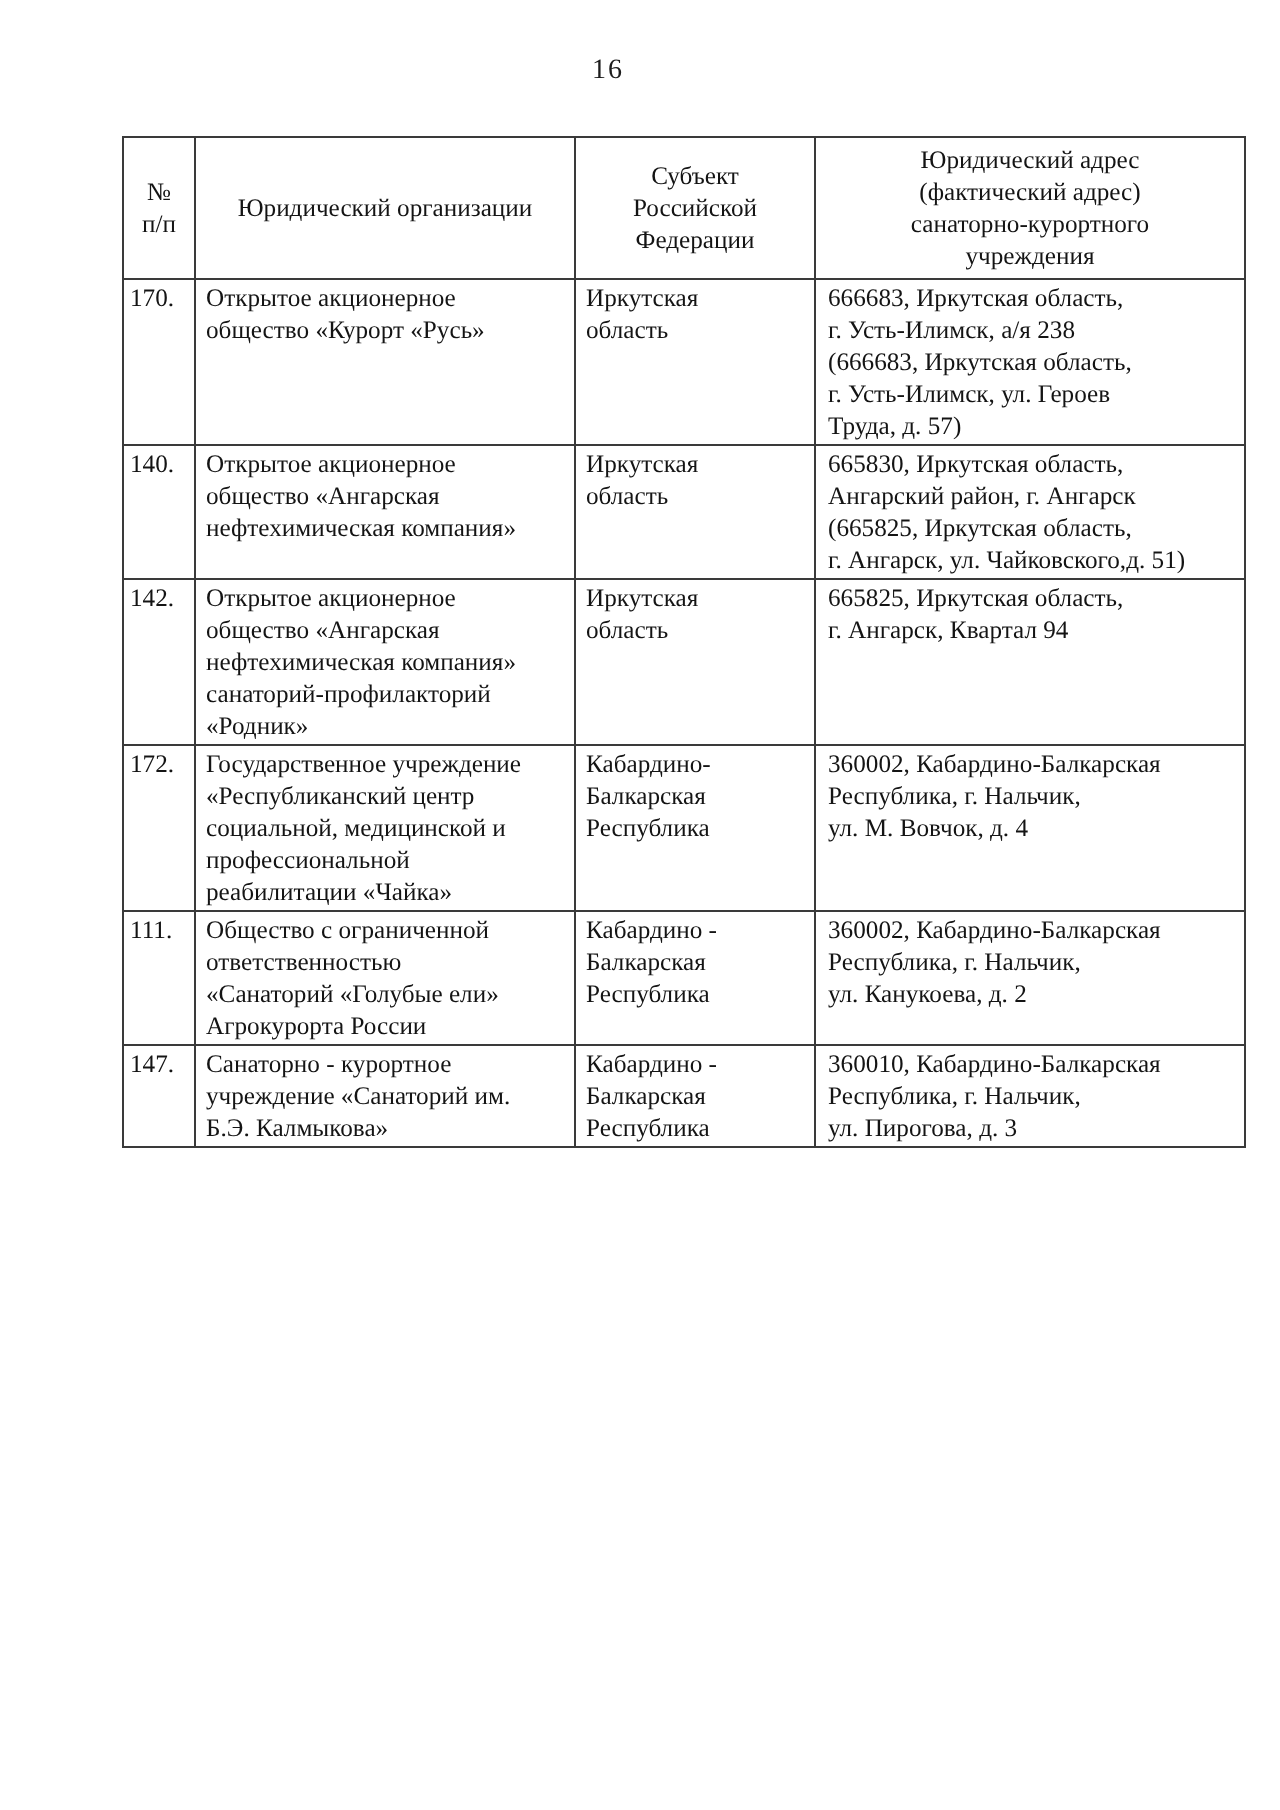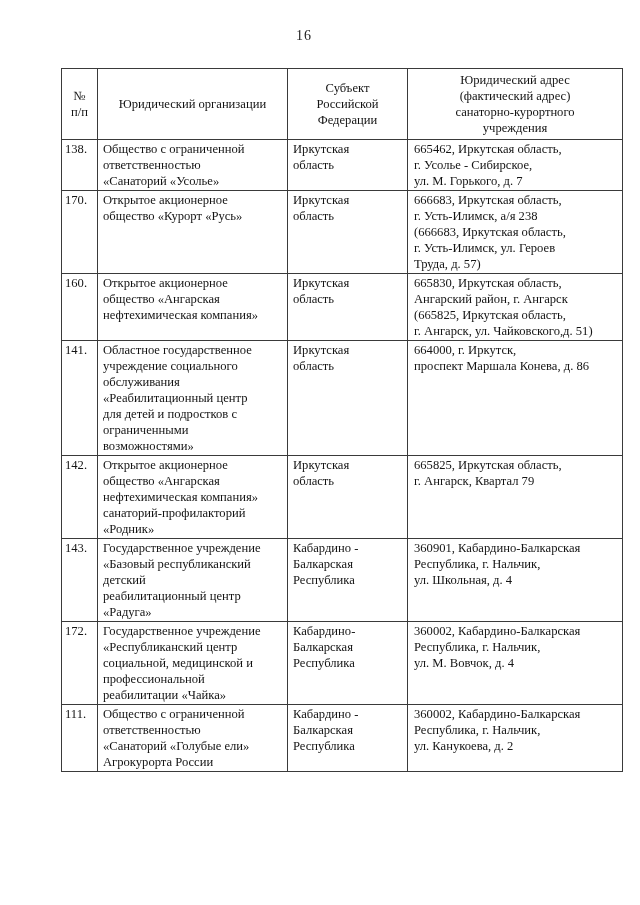--- a/index.html
+++ b/index.html
@@ -79,100 +79,61 @@
       <th>Субъект
 Российской
 Федерации</th>
       <th>Юридический адрес
 (фактический адрес)
 санаторно-курортного
 учреждения</th>
     </tr>
   </thead>
   <tbody id="table-body">
-  <tr>
-    <td class="cell-num">138.</td>
-    <td class="cell-name">Общество с ограниченной
-ответственностью
-«Санаторий «Усолье»</td>
-    <td class="cell-reg">Иркутская
-область</td>
-    <td class="cell-addr">665462, Иркутская область,
-г. Усолье - Сибирское,
-ул. М. Горького, д. 7</td>
-  </tr>
 
   <tr>
     <td class="cell-num">170.</td>
     <td class="cell-name">Открытое акционерное
 общество «Курорт «Русь»</td>
     <td class="cell-reg">Иркутская
 область</td>
     <td class="cell-addr">666683, Иркутская область,
 г. Усть-Илимск, а/я 238
 (666683, Иркутская область,
 г. Усть-Илимск, ул. Героев
 Труда, д. 57)</td>
   </tr>
 
   <tr>
-    <td class="cell-num">160.</td>
+    <td class="cell-num">140.</td>
     <td class="cell-name">Открытое акционерное
 общество «Ангарская
 нефтехимическая компания»</td>
     <td class="cell-reg">Иркутская
 область</td>
     <td class="cell-addr">665830, Иркутская область,
 Ангарский район, г. Ангарск
 (665825, Иркутская область,
 г. Ангарск, ул. Чайковского,д. 51)</td>
   </tr>
 
-  <tr>
-    <td class="cell-num">141.</td>
-    <td class="cell-name">Областное государственное
-учреждение социального
-обслуживания
-«Реабилитационный центр
-для детей и подростков с
-ограниченными
-возможностями»</td>
-    <td class="cell-reg">Иркутская
-область</td>
-    <td class="cell-addr">664000, г. Иркутск,
-проспект Маршала Конева, д. 86</td>
-  </tr>
 
   <tr>
     <td class="cell-num">142.</td>
     <td class="cell-name">Открытое акционерное
 общество «Ангарская
 нефтехимическая компания»
 санаторий-профилакторий
 «Родник»</td>
     <td class="cell-reg">Иркутская
 область</td>
     <td class="cell-addr">665825, Иркутская область,
-г. Ангарск, Квартал 79</td>
+г. Ангарск, Квартал 94</td>
   </tr>
 
-  <tr>
-    <td class="cell-num">143.</td>
-    <td class="cell-name">Государственное учреждение
-«Базовый республиканский
-детский
-реабилитационный центр
-«Радуга»</td>
-    <td class="cell-reg">Кабардино -
-Балкарская
-Республика</td>
-    <td class="cell-addr">360901, Кабардино-Балкарская
-Республика, г. Нальчик,
-ул. Школьная, д. 4</td>
-  </tr>
 
   <tr>
     <td class="cell-num">172.</td>
     <td class="cell-name">Государственное учреждение
 «Республиканский центр
 социальной, медицинской и
 профессиональной
 реабилитации «Чайка»</td>
     <td class="cell-reg">Кабардино-
 Балкарская
@@ -190,14 +151,26 @@
 Агрокурорта России</td>
     <td class="cell-reg">Кабардино -
 Балкарская
 Республика</td>
     <td class="cell-addr">360002, Кабардино-Балкарская
 Республика, г. Нальчик,
 ул. Канукоева, д. 2</td>
   </tr>
 
 
+  <tr>
+    <td class="cell-num">147.</td>
+    <td class="cell-name">Санаторно - курортное
+учреждение «Санаторий им.
+Б.Э. Калмыкова»</td>
+    <td class="cell-reg">Кабардино -
+Балкарская
+Республика</td>
+    <td class="cell-addr">360010, Кабардино-Балкарская
+Республика, г. Нальчик,
+ул. Пирогова, д. 3</td>
+  </tr>
 </tbody>
 </table>
 
 </body></html>

